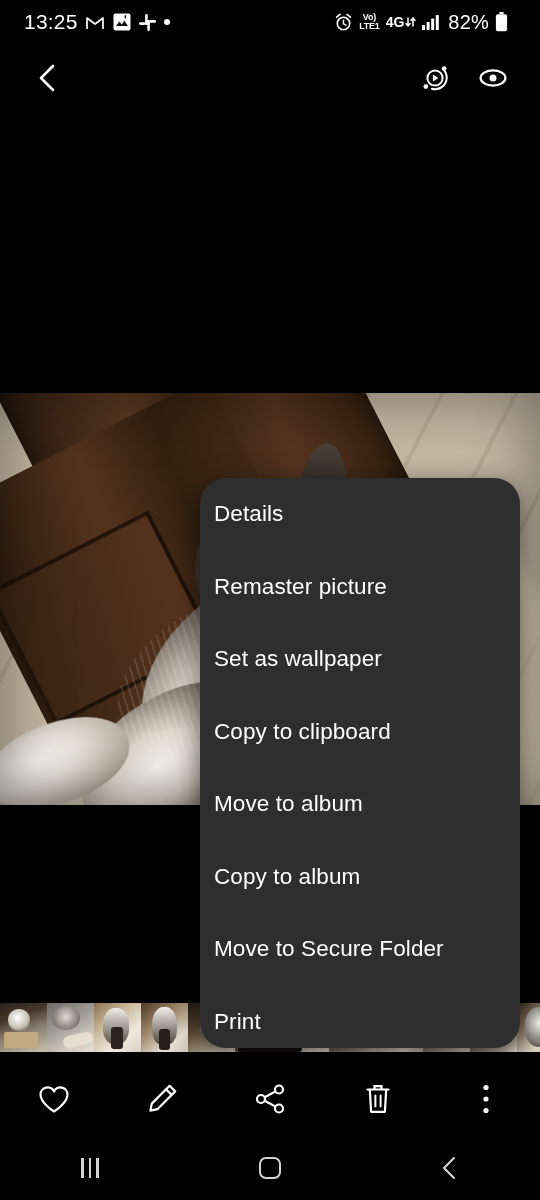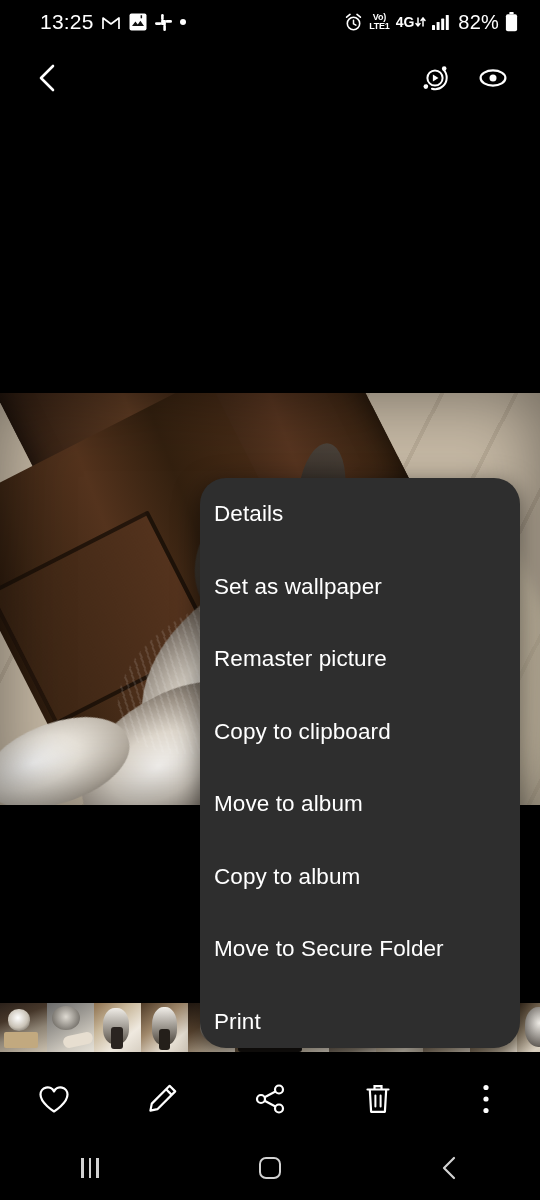--- a/index.html
+++ b/index.html
@@ -8,23 +8,23 @@
     font-family:"Liberation Sans", sans-serif;
     -webkit-font-smoothing:antialiased;
   }
   #screen{ position:relative; width:540px; height:1200px; background:#000; }
 
   
   .statusbar{
     position:absolute; left:0; top:0; width:540px; height:44px;
     display:flex; align-items:center; color:#fff;
   }
-  .sb-left{ display:flex; align-items:center; gap:8px; padding-left:40px; }
+  .sb-left{ display:flex; align-items:center; gap:8px; padding-left:24px; }
   .sb-time{ font-size:21px; letter-spacing:.2px; font-weight:400; }
-  .sb-right{ margin-left:auto; display:flex; align-items:center; gap:6px; padding-right:22px; }
+  .sb-right{ margin-left:auto; display:flex; align-items:center; gap:6px; padding-right:32px; }
   .sb-ico{ display:block; }
   .sb-dot{ width:6px; height:6px; border-radius:50%; background:#fff; }
   .volte{ display:flex; flex-direction:column; align-items:center; line-height:1; }
   .volte b{ font-size:9px; font-weight:700; letter-spacing:-.2px; }
   .g4{ display:flex; align-items:center; gap:1px; }
   .g4 .lbl{ display:flex; flex-direction:column; align-items:center; line-height:1; }
   .g4 .lbl b{ font-size:14px; font-weight:700; }
   .sb-pct{ font-size:20px; font-weight:400; letter-spacing:.2px; }
 
   
@@ -427,22 +427,22 @@
     </div>
     <div class="nav-btn">
       <svg width="20" height="26" viewBox="0 0 20 26">
         <path d="M14 3L4 13l10 10" fill="none" stroke="#d2d2d2" stroke-width="2.2" stroke-linecap="round" stroke-linejoin="round"></path>
       </svg>
     </div>
   </div>
 
   <div class="menu">
     <div class="menu-item">Details</div>
+    <div class="menu-item">Remaster picture</div>
     <div class="menu-item">Set as wallpaper</div>
-    <div class="menu-item">Remaster picture</div>
     <div class="menu-item">Copy to clipboard</div>
     <div class="menu-item">Move to album</div>
     <div class="menu-item">Copy to album</div>
     <div class="menu-item">Move to Secure Folder</div>
     <div class="menu-item">Print</div>
   </div>
 
 </div>
 
 </body></html>

